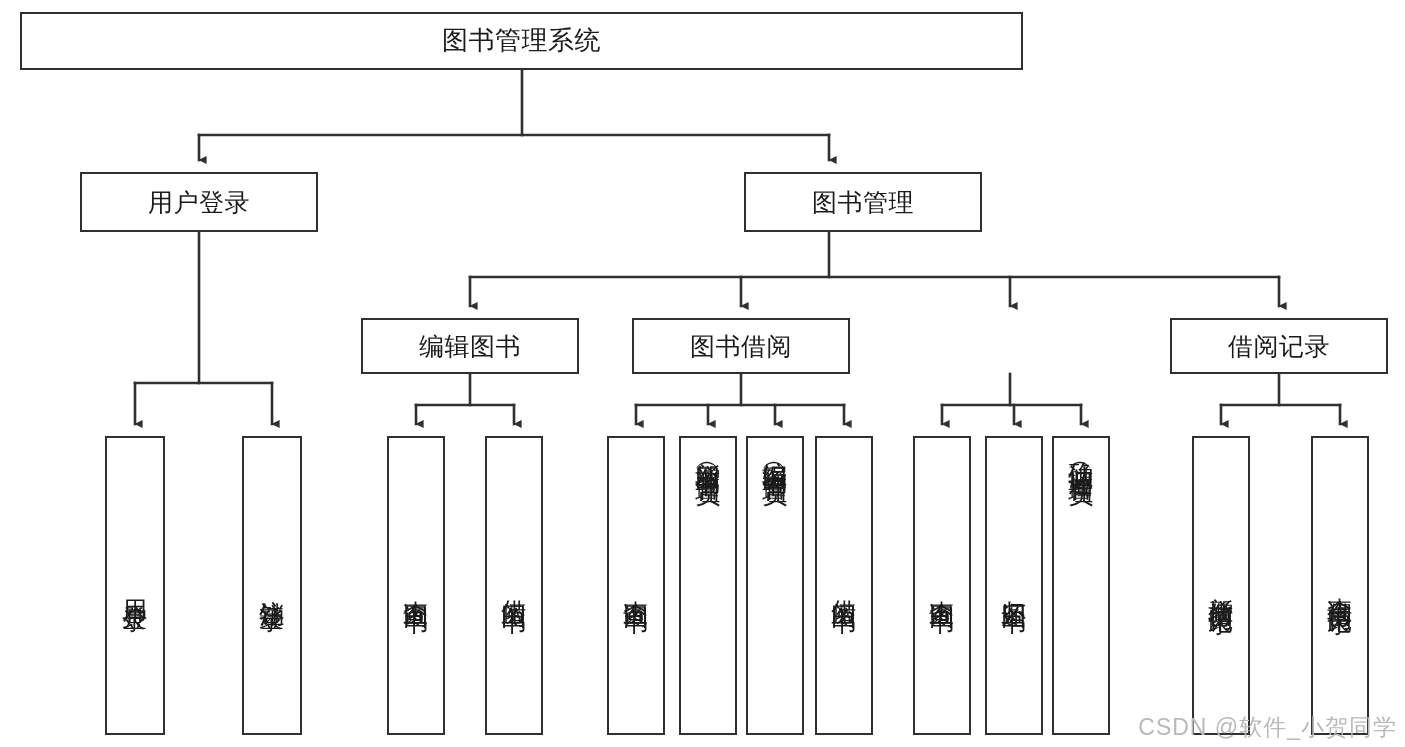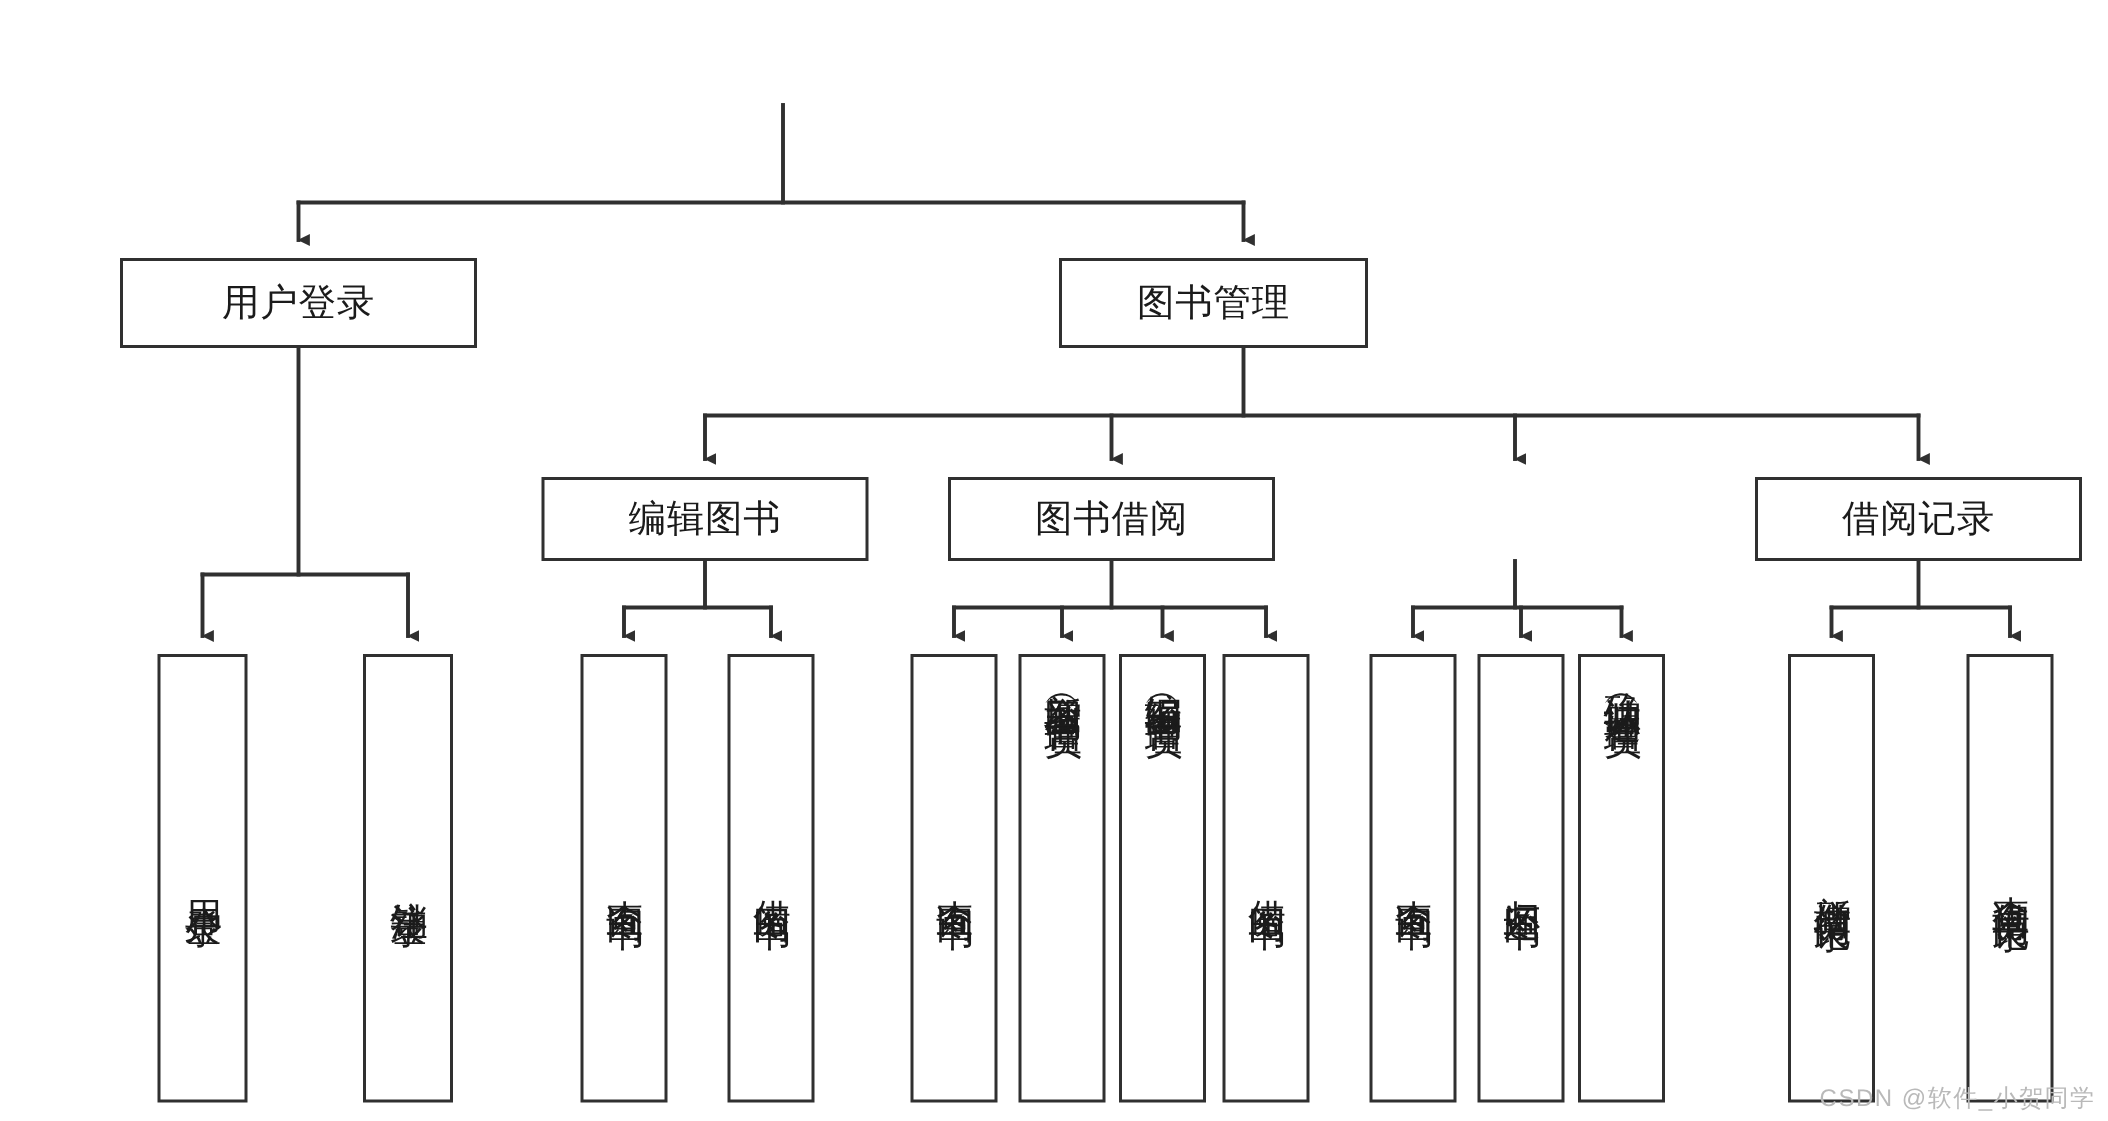--- a/index.html
+++ b/index.html
@@ -66,21 +66,21 @@
   }
   
   .node.vert.centered {
     align-items: center;
     padding-top: 0;
   }
   #watermark {
     position: absolute;
     right: 8px;
     bottom: 4px;
-    font-size: 16px;
+    font-size: 23px;
     color: #b9b9b9;
     letter-spacing: 1px;
     z-index: 5;
     white-space: nowrap;
     font-family: "Liberation Sans", "DejaVu Sans", sans-serif;
   }
 </style>
 </head>
 <body>
 
@@ -145,26 +145,29 @@
       <g>
         <path d="M1279,374 L1279,405"></path>
         <path d="M1221,405 L1340,405"></path>
         <path d="M1221,405 L1221,424" marker-end="url(#arrowhead)"></path>
         <path d="M1340,405 L1340,424" marker-end="url(#arrowhead)"></path>
       </g>
 
     </g>
   </svg>
 
+  <div class="node horiz root" style="left:20px; top:12px; width:1003px; height:58px;">
+    <span class="node-label">图书管理系统</span>
+  </div>
 
   <div class="node horiz" style="left:80px; top:172px; width:238px; height:60px;">
     <span class="node-label">用户登录</span>
   </div>
 
-  <div class="node horiz" style="left:706px; top:172px; width:206px; height:60px;">
+  <div class="node horiz" style="left:744px; top:172px; width:238px; height:60px;">
     <span class="node-label">图书管理</span>
   </div>
 
   <div class="node horiz" style="left:361px; top:318px; width:218px; height:56px;">
     <span class="node-label">编辑图书</span>
   </div>
 
   <div class="node horiz" style="left:632px; top:318px; width:218px; height:56px;">
     <span class="node-label">图书借阅</span>
   </div>

